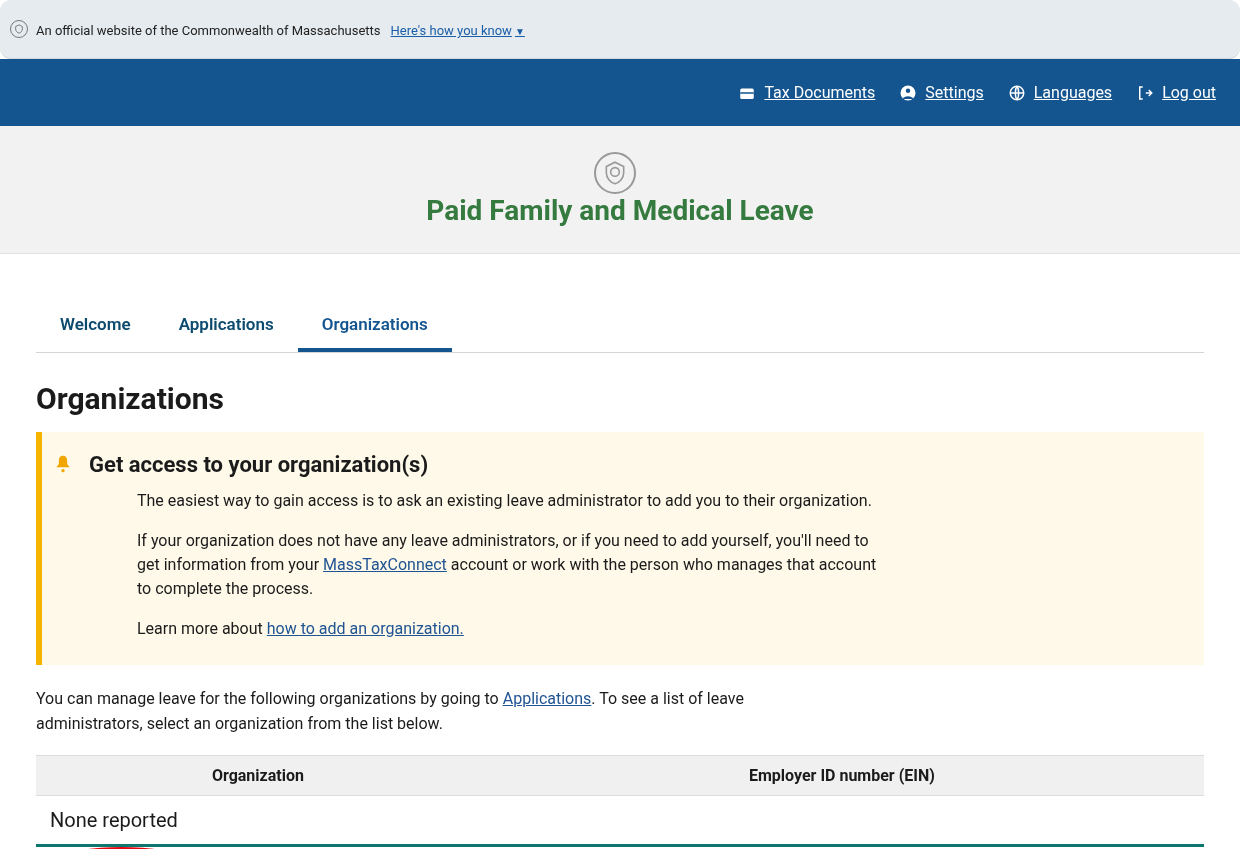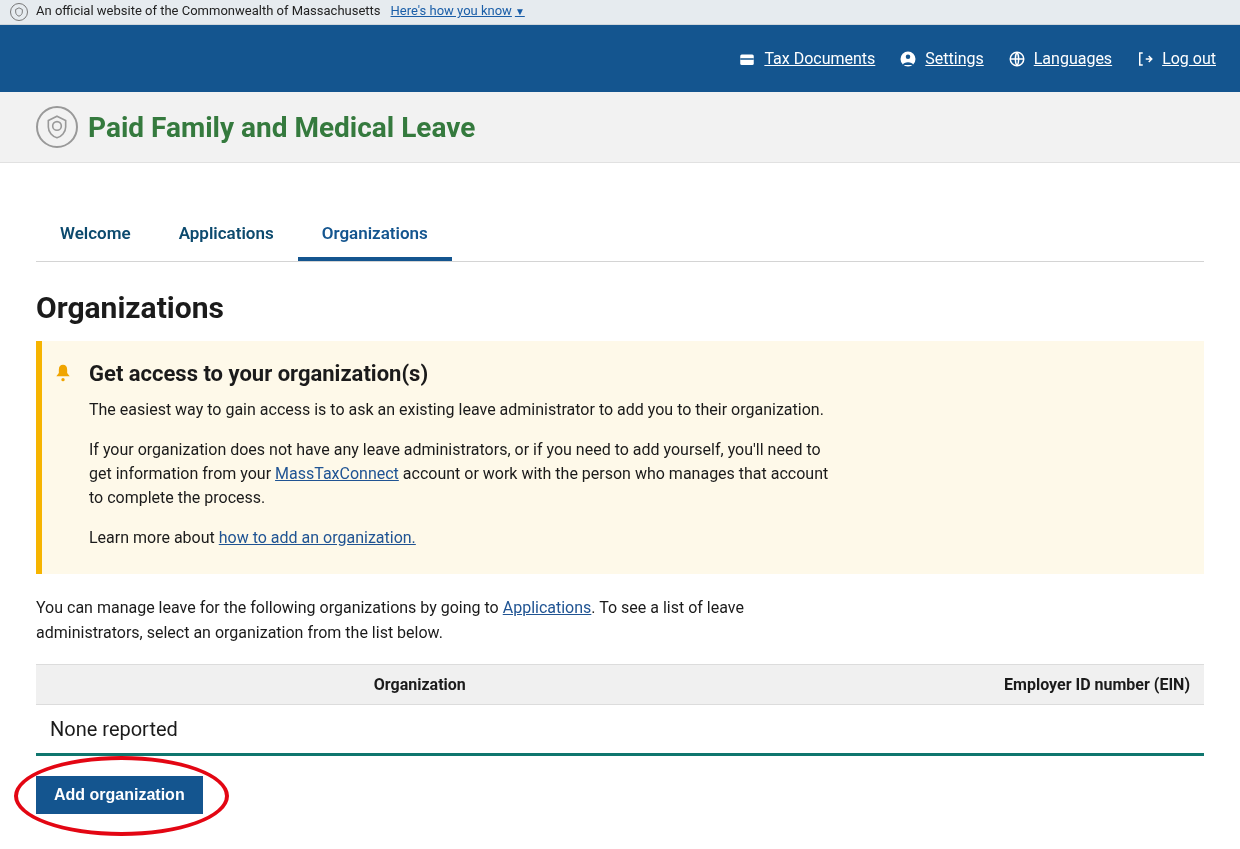--- a/index.html
+++ b/index.html
@@ -4,26 +4,27 @@
   <style>
     * { box-sizing: border-box; margin: 0; padding: 0; }
     body {
       font-family: -apple-system, BlinkMacSystemFont, "Segoe UI", Roboto, Helvetica, Arial, sans-serif;
       color: #1b1b1b;
       background: #fff;
       width: 1240px;
     }
     .gov-banner {
       background: #e6ebef;
-      padding: 3px 10px;
-      display: flex;
-      align-items: flex-start;
+      padding: 20px 10px;
+      display: flex;
+      align-items: flex-end;
       font-size: 13px;
       color: #222;
       border-bottom: 1px solid #d0d6db;
+      border-radius: 11px;
     }
     .seal-small {
       width: 18px; height: 18px;
       display: inline-flex; align-items: center; justify-content: center;
       border: 1.5px solid #777; border-radius: 50%;
       margin-right: 8px;
       color: #666; font-size: 10px;
     }
     .gov-banner .howknow {
       color: #1a5ea8;
@@ -48,22 +49,23 @@
     }
     .top-nav-item .icon {
       margin-right: 8px;
       display: inline-flex; align-items: center; justify-content: center;
     }
     .top-nav-item .label { text-decoration: underline; }
     .header-bar {
       background: #f2f2f2;
       display: flex;
       align-items: center;
-      padding: 14px 36px;
+      padding: 26px 36px;
       border-bottom: 1px solid #e1e1e1;
+      flex-direction: column;
     }
     .header-bar .seal-big {
       width: 42px; height: 42px;
       border: 2px solid #999; border-radius: 50%;
       display: flex; align-items: center; justify-content: center;
       color: #888; margin-right: 10px;
     }
     .header-bar h1 {
       color: #357a3e;
       font-size: 28px;
@@ -107,40 +109,41 @@
     .alert-content h2 {
       font-size: 22px;
       font-weight: 700;
       margin-bottom: 12px;
     }
     .alert-content p {
       font-size: 16px;
       line-height: 1.5;
       margin-bottom: 16px;
       max-width: 740px;
+      margin-left: 48px;
     }
     .alert-content p:last-child { margin-bottom: 0; }
     a.inline-link {
       color: #205493;
       text-decoration: underline;
       cursor: pointer;
     }
     .body-text {
       font-size: 16px;
       line-height: 1.55;
       margin: 22px 0 18px 0;
       max-width: 760px;
     }
     table.orgs {
       width: 100%;
       border-collapse: collapse;
       margin-bottom: 20px;
     }
     table.orgs th {
-      text-align: right;
+      text-align: center;
       background: #f0f0f0;
       padding: 10px 14px;
       font-size: 16px;
       font-weight: 700;
       border-top: 1px solid #dcdcdc;
       border-bottom: 1px solid #dcdcdc;
     }
     table.orgs td {
       padding: 12px 14px;
       font-size: 20px;

